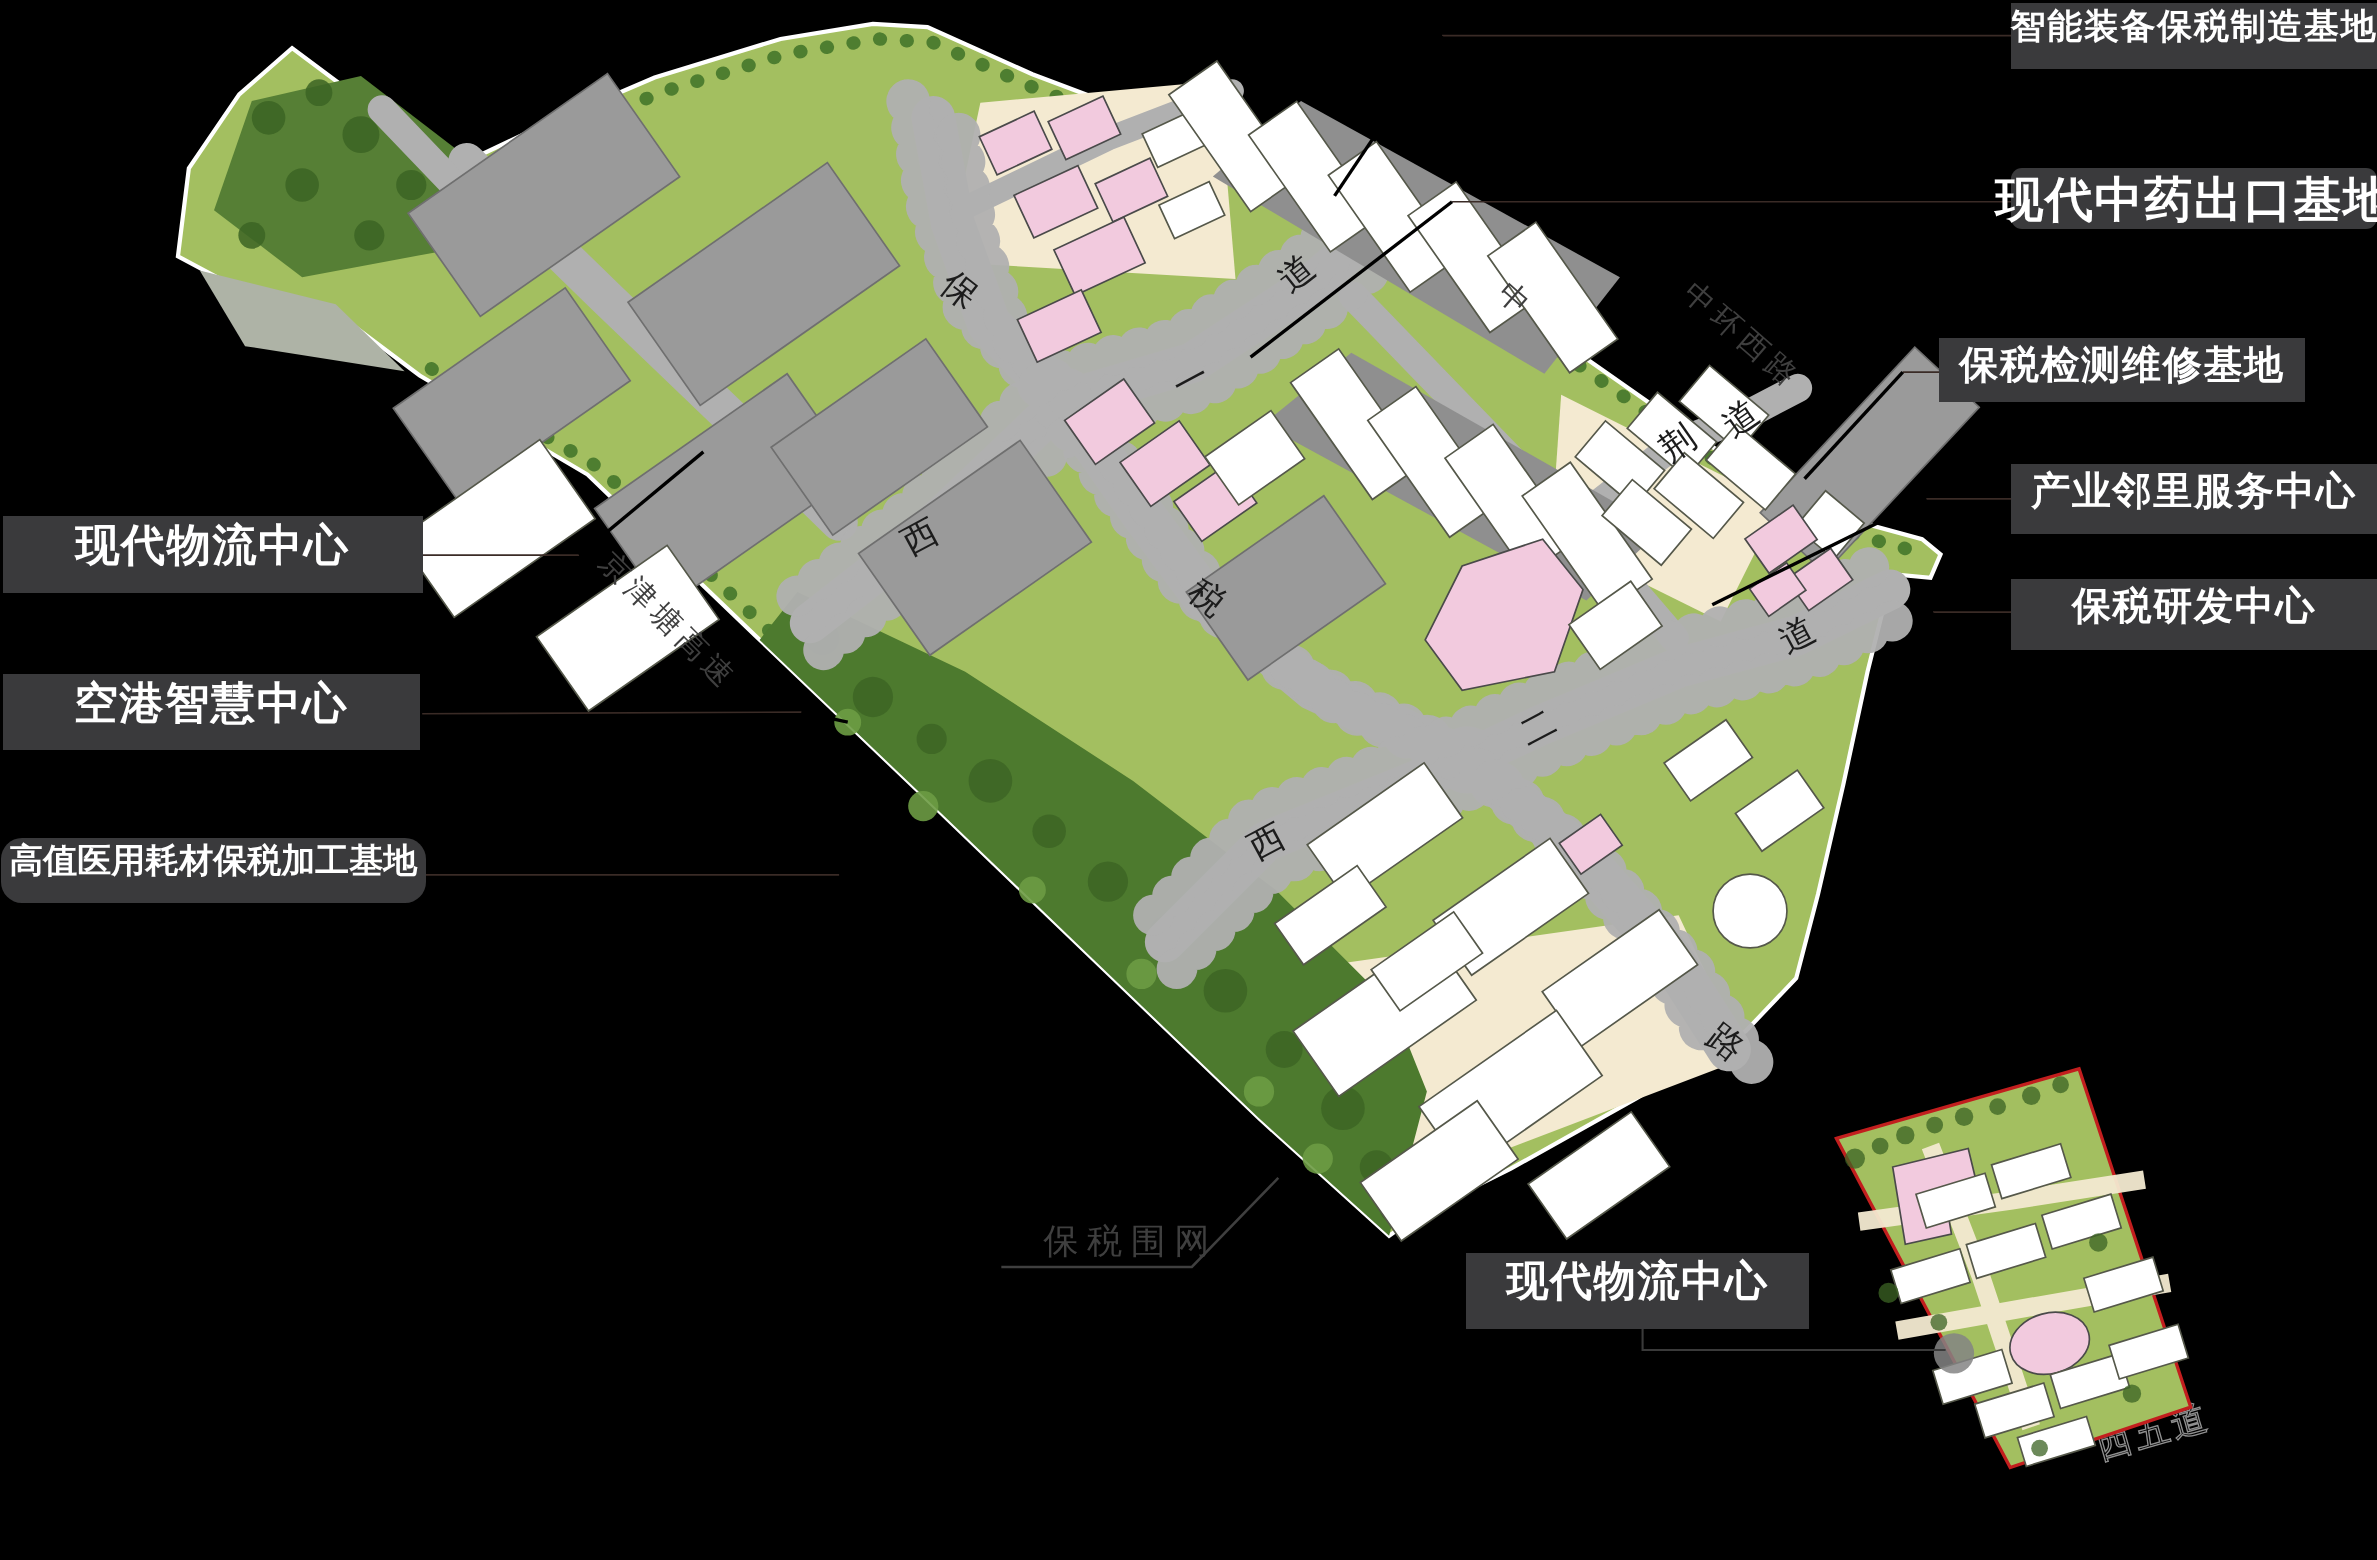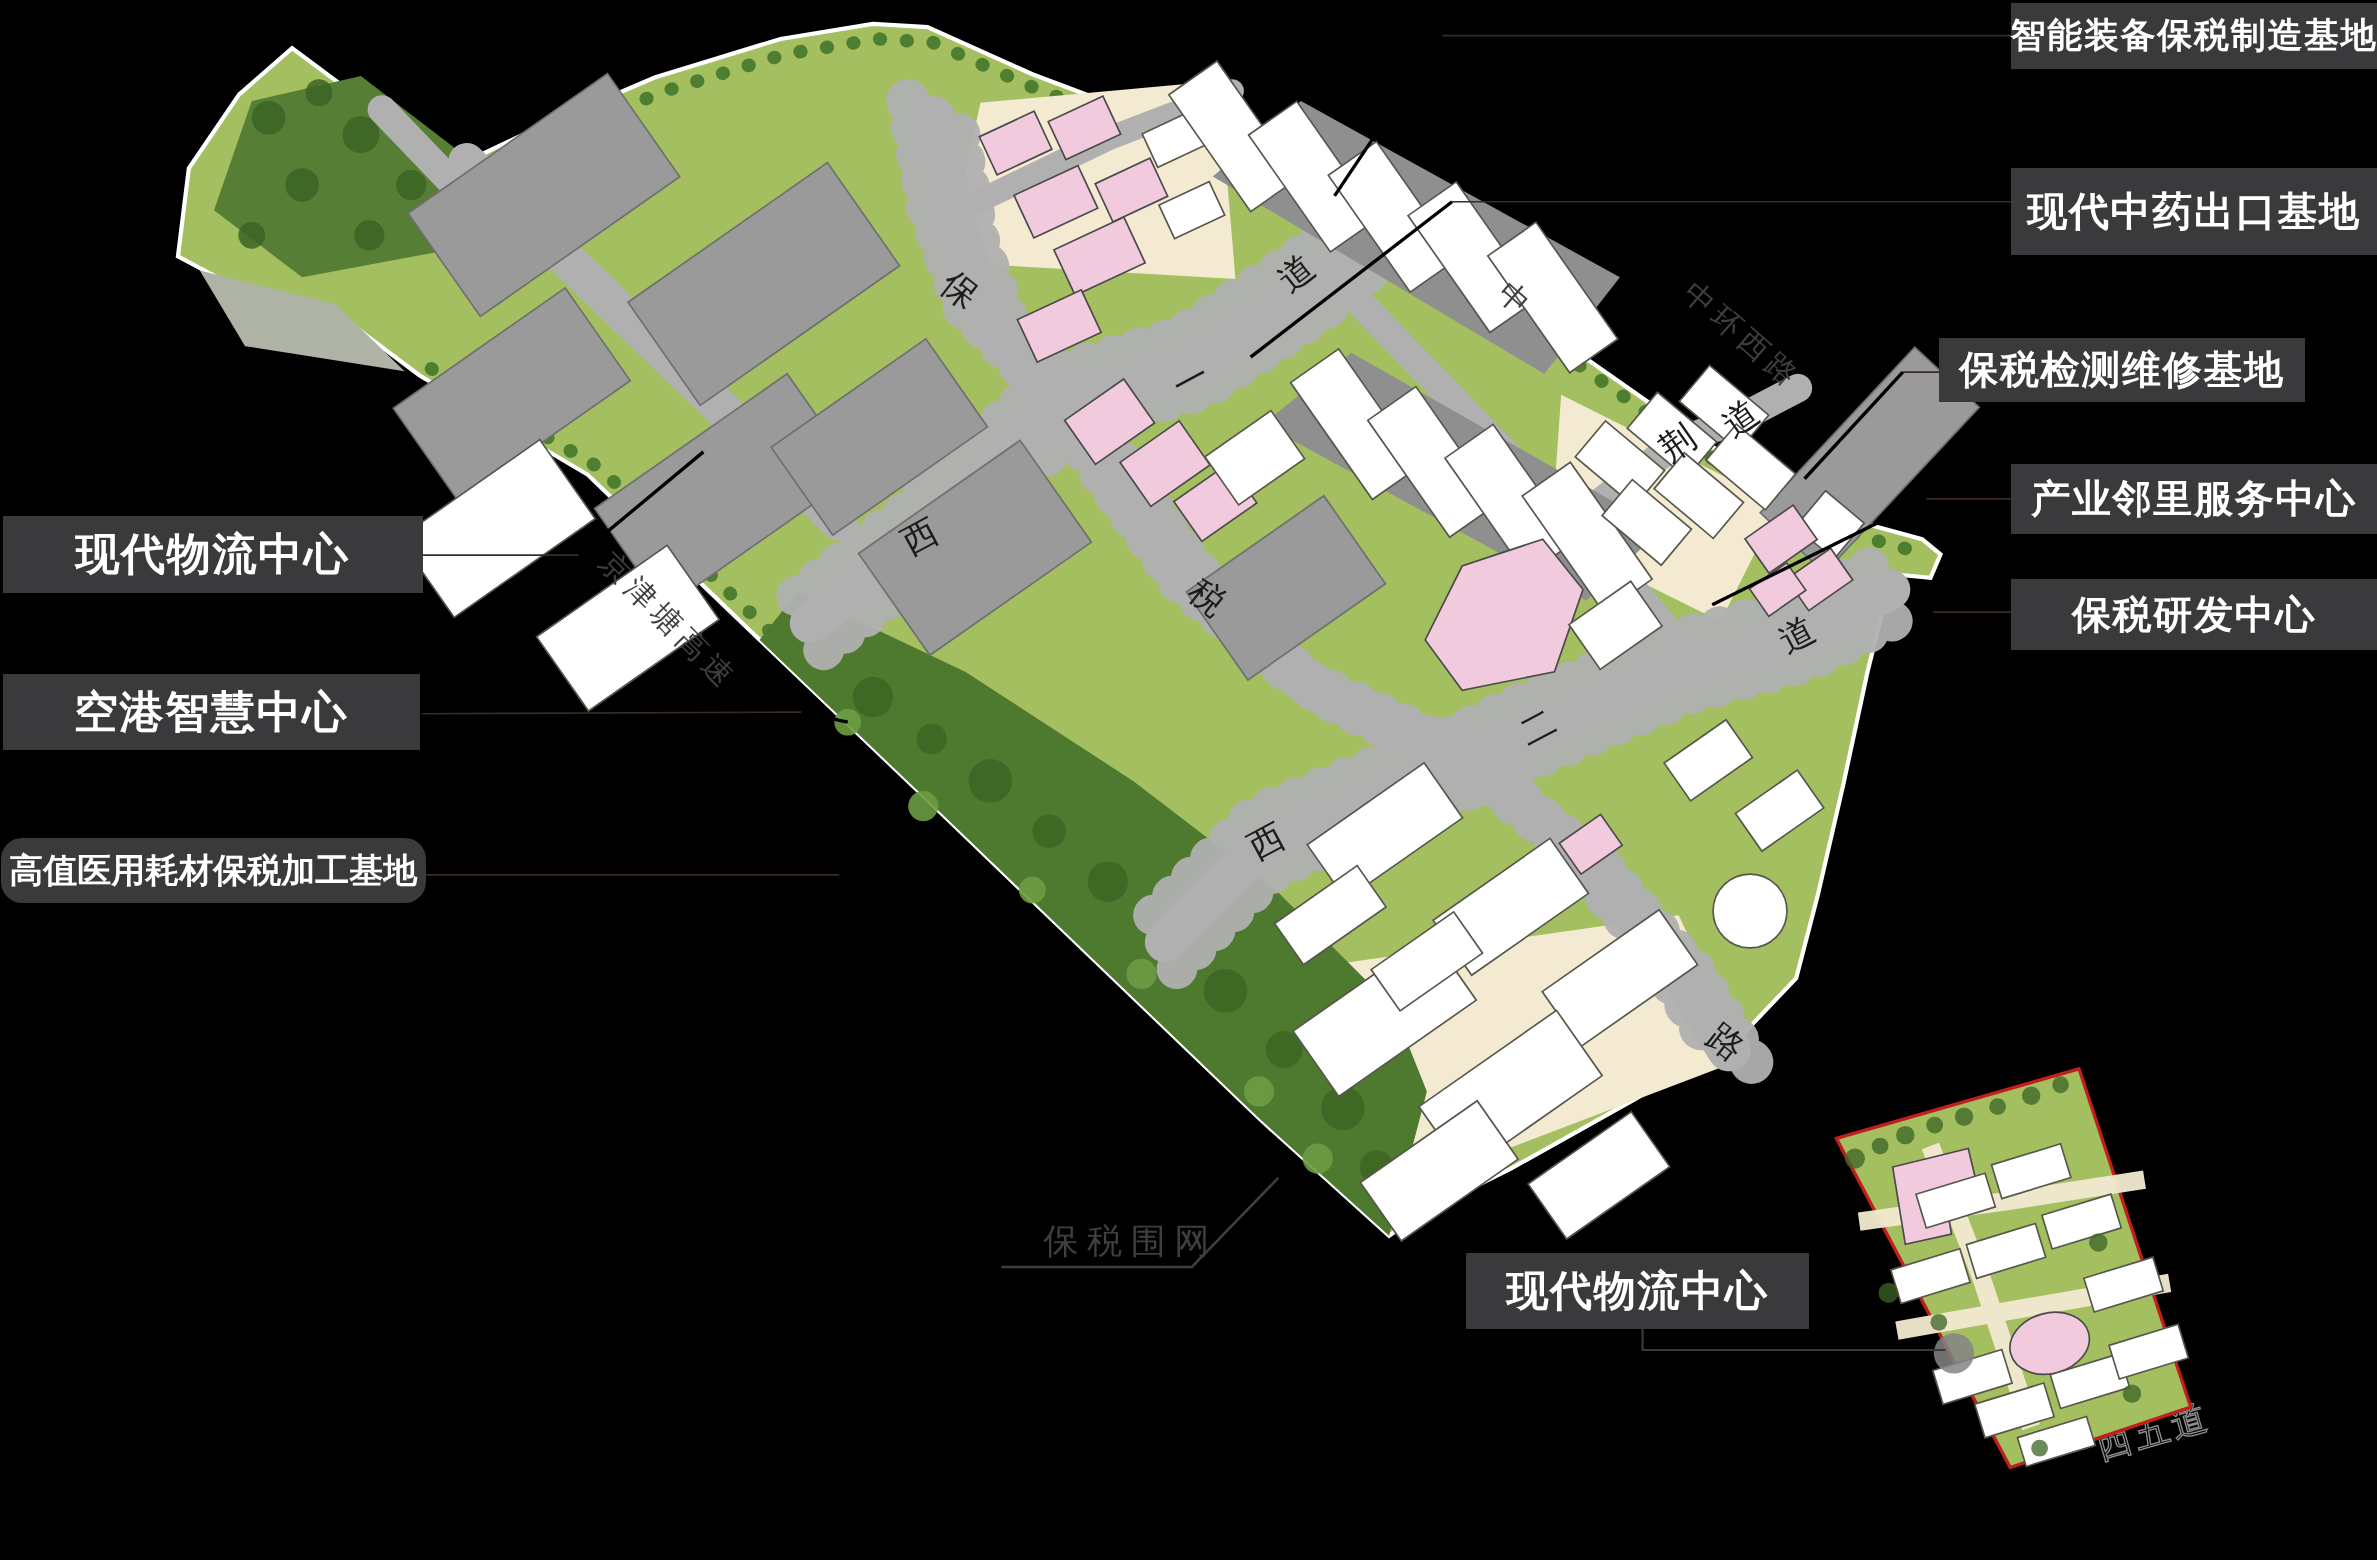--- a/index.html
+++ b/index.html
@@ -3,21 +3,21 @@
 <meta charset="utf-8">
 <style>
   html,body{margin:0;padding:0;background:#000;}
   body{width:2377px;height:1561px;overflow:hidden;font-family:"DejaVu Sans",sans-serif;}
   .stage{position:relative;width:2377px;height:1561px;background:#000;}
   .stage svg{position:absolute;left:0;top:0;}
   .callout{
     position:absolute;
     background:#3a3a3c;
     color:#fff;
-    display:flex;align-items:center;justify-content:center;
+    display:flex;justify-content:center;
     font-weight:bold;
     letter-spacing:1.7px;
     white-space:nowrap;
   }
   .road-char{fill:#1c1c1c;font-size:42px;}
   .outside-road{fill:#3f3f3f;font-size:36px;letter-spacing:7px;}
   .fence-text{fill:#3f3f3f;font-size:42px;letter-spacing:10px;}
   .bld-white{fill:#ffffff;stroke:#55584a;stroke-width:2;}
   .bld-pink{fill:#f2cade;stroke:#4a4a4a;stroke-width:2;}
   .bld-gray{fill:#9a9a9a;stroke:#6f6f6f;stroke-width:2;}
@@ -273,21 +273,21 @@
     <polyline class="leader-map" points="955,848 1010,860"></polyline>
     <polyline class="leader-thin" points="507,1042 1000,1042"></polyline>
     <polyline class="leader-map" points="1000,1042 1160,1042"></polyline>
     <polyline fill="none" stroke="#3a3a3a" stroke-width="2.5" points="1957,1582 1957,1608 2318,1608"></polyline>
   </g>
 </svg>
 
   <div class="callout" style="left:2011px;top:2.5px;width:366px;height:66px;font-size:35px;">
     <span>智能装备保税制造基地</span>
   </div>
-  <div class="callout" style="left:2011px;top:168px;width:366px;height:87px;font-size:40px;">
+  <div class="callout" style="left:2011px;top:168px;width:366px;height:61px;font-size:48px;border-radius:11px;">
     <span>现代中药出口基地</span>
   </div>
   <div class="callout" style="left:1939px;top:338px;width:366px;height:64px;font-size:39px;">
     <span>保税检测维修基地</span>
   </div>
   <div class="callout" style="left:2011px;top:464px;width:366px;height:70px;font-size:39px;">
     <span>产业邻里服务中心</span>
   </div>
   <div class="callout" style="left:2011px;top:579px;width:366px;height:71px;font-size:39px;font-family:Liberation Serif, serif;">
     <span>保税研发中心</span>

